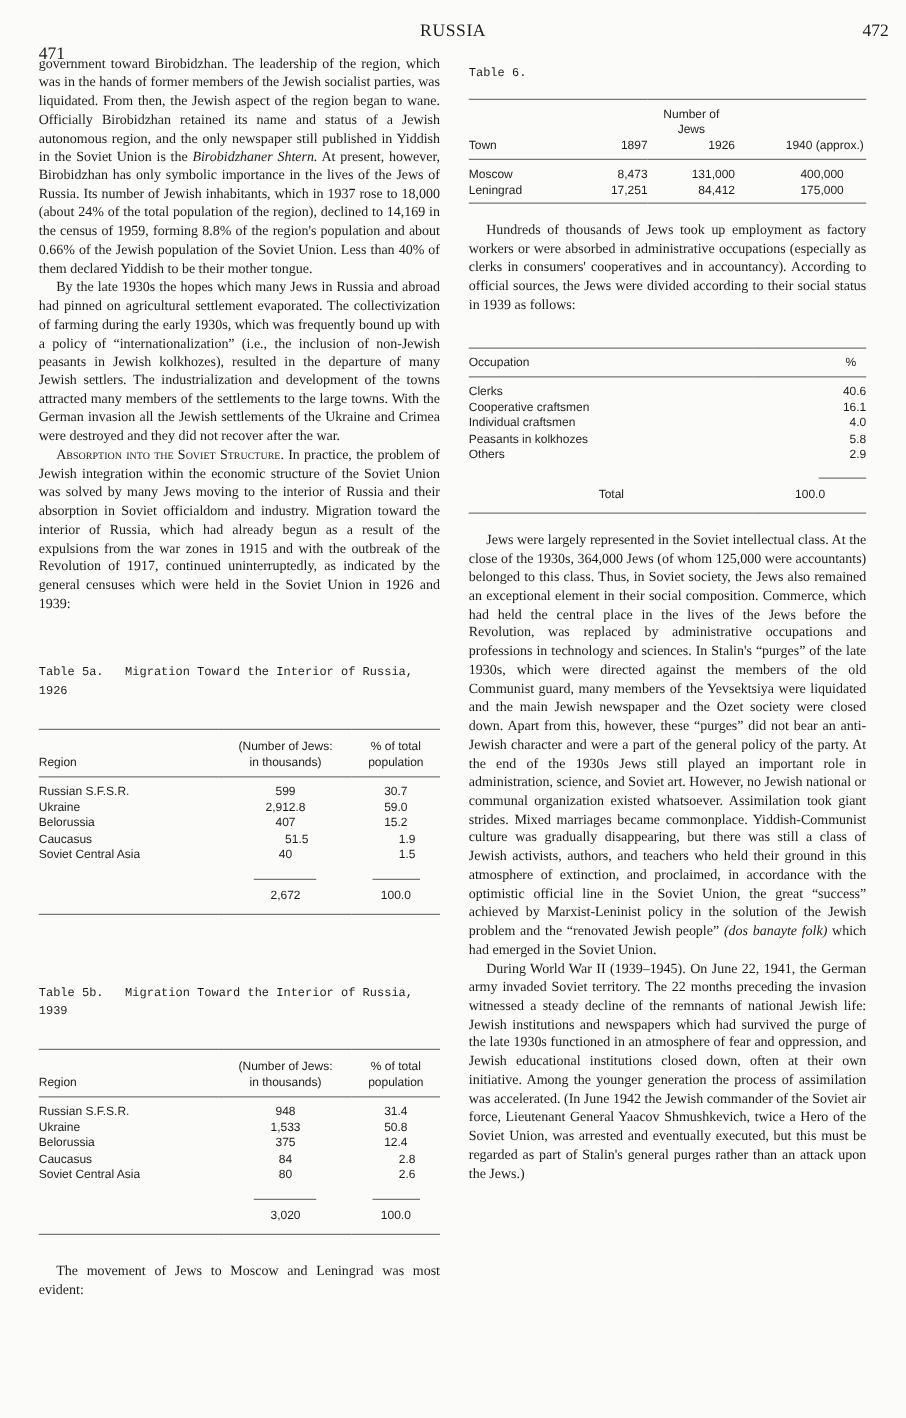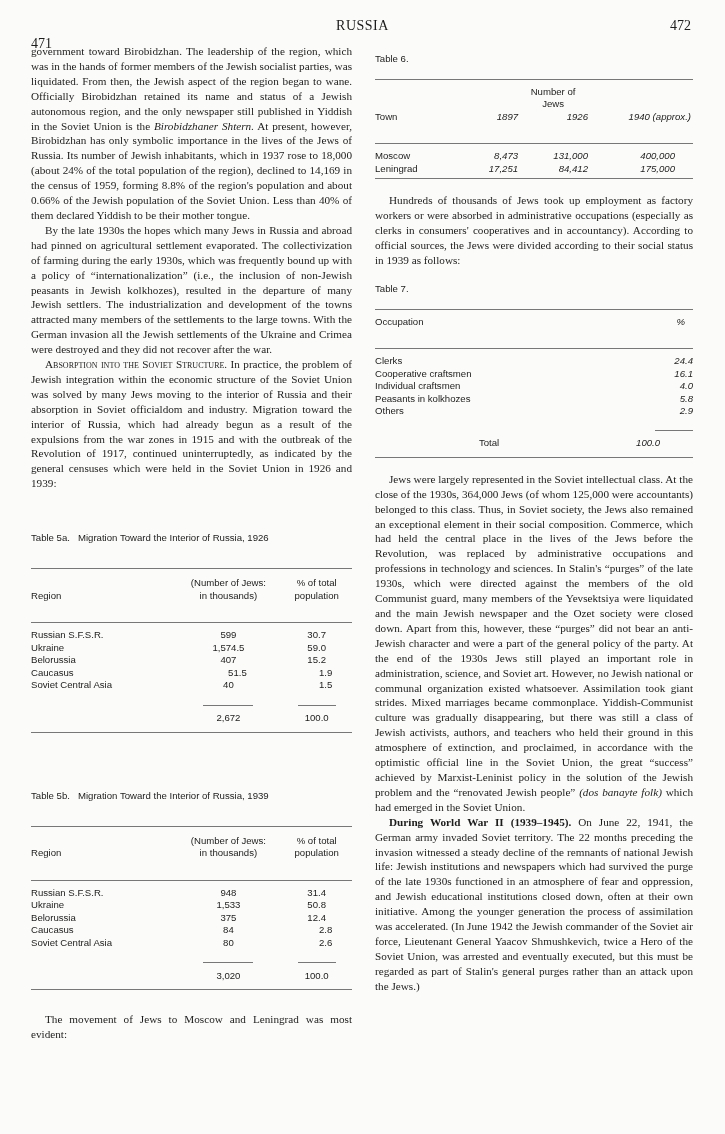--- a/index.html
+++ b/index.html
@@ -3,38 +3,38 @@
 <meta charset="utf-8">
 <style>
   html, body { margin: 0; padding: 0; }
   body {
     width: 725px; height: 1134px; background: #fbfbf9; color: #1c1c1c;
     font-family: "Liberation Serif", "DejaVu Serif", serif;
     position: relative; overflow: hidden;
   }
   .header { position: absolute; top: 18px; left: 0; width: 725px; height: 20px; font-size: 14px; }
   .pn-left { position: absolute; left: 31px; top: 18px; }
-  .pn-right { position: absolute; left: 670px; top: 0; }
+  .pn-right { position: absolute; left: 690px; top: 0; }
   .running { position: absolute; left: 0; width: 725px; text-align: center; top: 0; letter-spacing: 0.5px; }
   .col { position: absolute; top: 44px; font-size: 11.2px; line-height: 14.9px; text-align: justify; }
   .col-left { left: 31px; width: 321px; }
   .col-right { left: 375px; width: 318px; }
   p { margin: 0; text-indent: 0; hyphens: none; }
   p.ind { text-indent: 14px; }
   .sc { font-variant: small-caps; }
-  .b { font-weight: bold; }
+  .b { font-weight: normal; }
   .i { font-style: italic; }
-  .tbl-caption { font-family: Liberation Sans, sans-serif; font-size: 9.6px; text-align: left; }
+  .tbl-caption { font-family: Liberation Mono, monospace; font-size: 9.6px; text-align: left; }
   table.t { border-collapse: collapse; width: 100%; font-family: "Liberation Sans", "DejaVu Sans", sans-serif; font-size: 9.6px; line-height: 12.5px; }
   table.t th, table.t td { padding: 0; font-weight: normal; vertical-align: bottom; }
   table.t thead tr.top th { border-top: 1px solid #777; }
-  table.t thead tr.last th { border-bottom: 1px solid #777; padding-bottom: 20px; }
+  table.t thead tr.last th { border-bottom: 1px solid #777; padding-bottom: 4px; }
   table.t tbody tr.first td { padding-top: 6px; }
   table.t tfoot td { border-bottom: 1px solid #777; padding: 3px 0 7px 0; text-align: center; }
-  .num { text-align: right; font-style: italic; }
+  .num { text-align: right; }
   .c { text-align: center; }
   .rule { display: inline-block; border-top: 1px solid #777; }
 </style>
 </head>
 <body>
 
 <div class="header">
   <span class="pn-left">471</span>
   <span class="running">RUSSIA</span>
   <span class="pn-right">472</span>
@@ -60,21 +60,21 @@
       </tr>
     </thead>
     <tbody>
       <tr class="first">
           <td>Russian S.F.S.R.</td>
           <td class="c">599</td>
           <td class="c">30.7</td>
         </tr>
       <tr>
           <td>Ukraine</td>
-          <td class="c">1,574.5</td>
+          <td class="c">2,912.8</td>
           <td class="c">59.0</td>
         </tr>
       <tr>
           <td>Belorussia</td>
           <td class="c">407</td>
           <td class="c">15.2</td>
         </tr>
       <tr>
           <td>Caucasus</td>
           <td class="c" style="padding-left:18px">51.5</td>
@@ -198,36 +198,35 @@
         <tr>
           <td colspan="4" style="padding:3px 0 0 0"></td>
         </tr>
       </tfoot>
   </table>
 
   <div style="height:14px"></div>
   <p class="ind">Hundreds of thousands of Jews took up employment as factory workers or were absorbed in administrative occupations (especially as clerks in consumers' cooperatives and in accountancy). According to official sources, the Jews were divided according to their social status in 1939 as follows:</p>
 
   <div style="height:14px"></div>
-  <div class="tbl-caption">Table 7.</div>
   <div style="height:12px"></div>
   <table class="t">
     <thead>
       <tr class="top">
           <th style="height:6px" colspan="2"></th>
         </tr>
       <tr class="last">
         <th style="text-align:left">Occupation</th>
         <th class="num" style="padding-right:8px">%</th>
       </tr>
     </thead>
     <tbody>
       <tr class="first">
           <td>Clerks</td>
-          <td class="num">24.4</td>
+          <td class="num">40.6</td>
         </tr>
       <tr>
           <td>Cooperative craftsmen</td>
           <td class="num">16.1</td>
         </tr>
       <tr>
           <td>Individual craftsmen</td>
           <td class="num">4.0</td>
         </tr>
       <tr>

